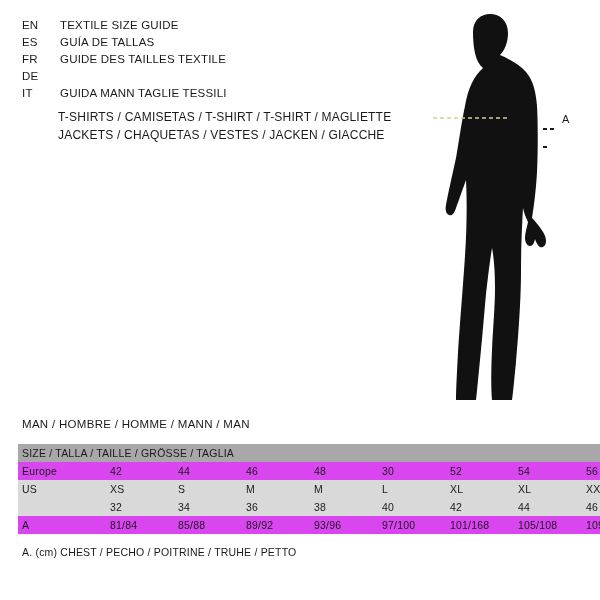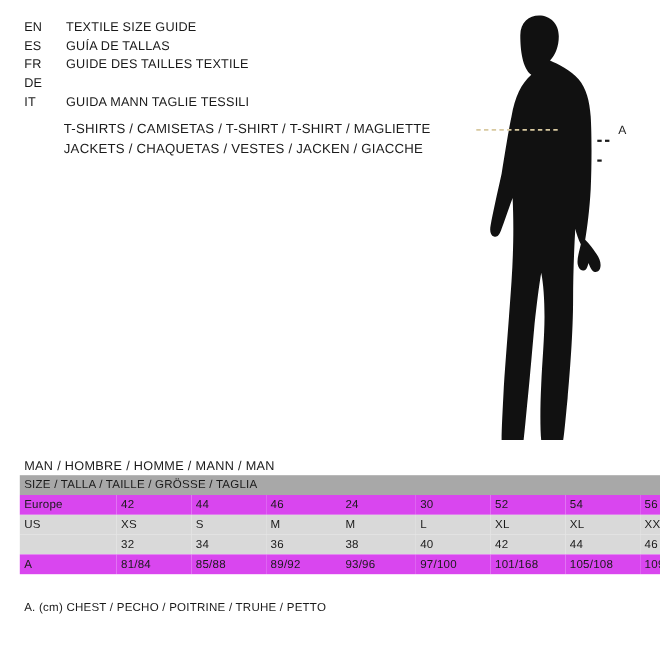--- a/index.html
+++ b/index.html
@@ -98,21 +98,21 @@
   
   .table-block {
     position: absolute;
     left: 18px;
     top: 418px;
     width: 564px;
   }
   .man-title {
     font-size: 11.5px;
     letter-spacing: 0.3px;
-    margin: 0 0 2px 4px;
+    margin: 0 0 14px 4px;
     white-space: nowrap;
   }
   table.size-table {
     border-collapse: collapse;
     width: 564px;
     font-size: 10.5px;
     table-layout: fixed;
   }
   table.size-table td {
     height: 18px;
@@ -241,21 +241,21 @@
       </colgroup>
       <tbody>
         <tr class="header-row">
           <td colspan="9">SIZE / TALLA / TAILLE / GRÖSSE / TAGLIA</td>
         </tr>
         <tr class="row-plain">
           <td>Europe</td>
           <td>42</td>
           <td>44</td>
           <td>46</td>
-          <td>24</td>
+          <td>48</td>
           <td>30</td>
           <td>52</td>
           <td>54</td>
           <td>56</td>
         </tr>
         <tr class="row-alt">
           <td>US</td>
           <td>XS</td>
           <td>S</td>
           <td>M</td>

